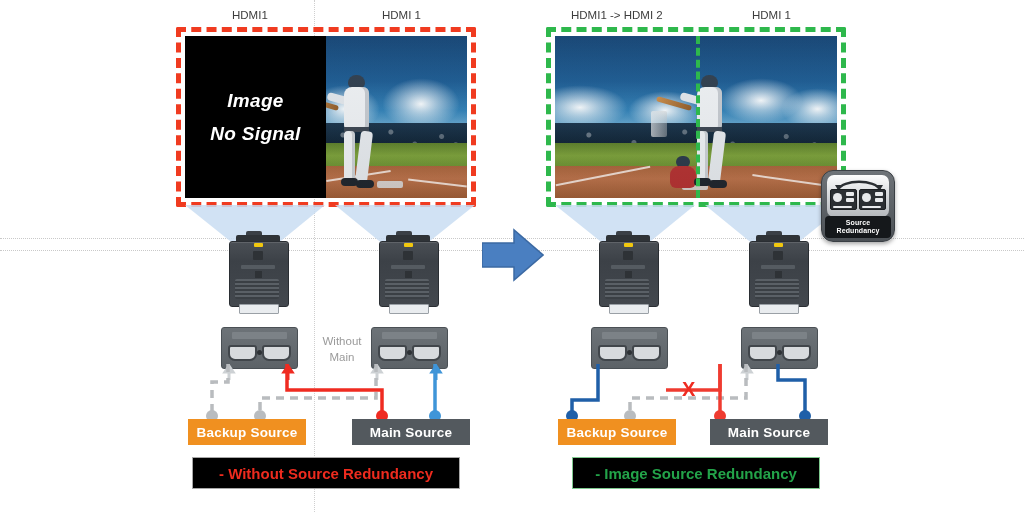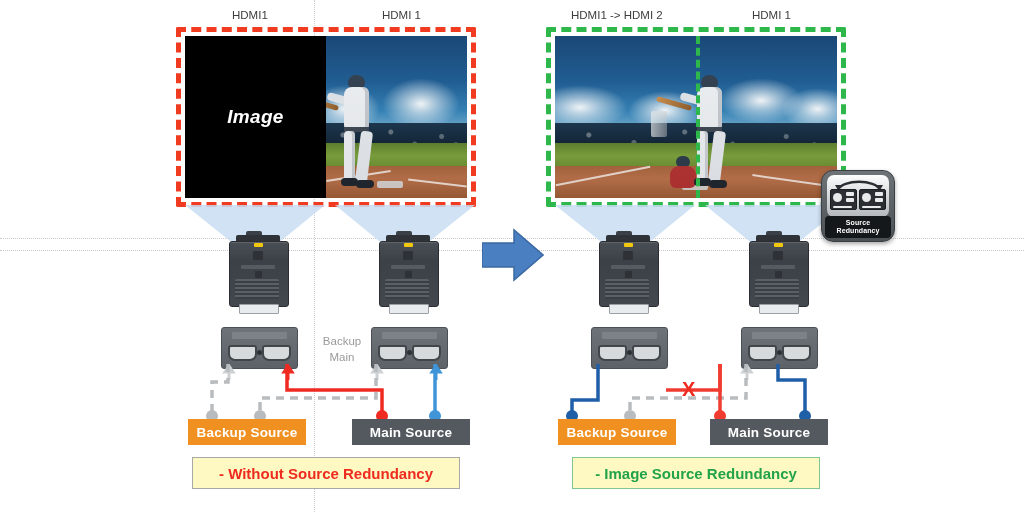--- a/index.html
+++ b/index.html
@@ -123,21 +123,21 @@
   .badge .dev{position:absolute;top:18px;width:25px;height:19px;background:#2b2f33;border-radius:2px;
      border:1px solid #1b1e21;}
   .badge .dev.l{left:8px;} .badge .dev.r{right:8px;}
   .badge .dev .k{position:absolute;background:#e8eaec;border-radius:1px;}
   .badge .arc{position:absolute;left:10px;top:6px;width:54px;height:14px;}
   .badge .bar{position:absolute;left:3px;right:3px;bottom:3px;height:22px;background:#15181b;border-radius:4px;
      display:flex;flex-direction:column;align-items:center;justify-content:center;}
   .badge .bar span{color:#fff;font-size:7px;font-weight:bold;line-height:1.15;letter-spacing:.1px;}
 
   
-  .caption{position:absolute;height:32px;background:#fef9c3;display:flex;align-items:center;
+  .caption{position:absolute;height:32px;background:#000000;display:flex;align-items:center;
      justify-content:center;font-size:15px;font-weight:bold;box-sizing:border-box;}
   .caption.red{border:1px solid #a8a8a8;color:#ee2b1e;}
   .caption.green{border:1px solid #7fc98f;color:#23a349;}
 </style>
 </head>
 <body>
 
 <div id="stage">
 
   <div class="guide-h" style="top:238px;"></div>
@@ -146,20 +146,21 @@
 
   <div>
 
     <div class="toplabel" style="left:232px;top:9px;">HDMI1</div>
     <div class="toplabel" style="left:382px;top:9px;">HDMI 1</div>
 
     <div class="screen dash-red" style="left:176px;top:27px;width:300px;height:180px;">
       <div class="inner">
         <div class="half nosig">
           <div>Image</div>
+          <div>No Signal</div>
         </div>
         <div class="half">
           <div class="scene">
             <div class="lightbank" style="left:-12%;top:30%;width:50%;height:30%;"></div>
             <div class="lightbank" style="left:40%;top:26%;width:55%;height:32%;"></div>
             <div class="crowd"></div>
             <div class="grass"></div>
             <div class="dirt"></div>
             <div class="chalk" style="left:0;top:86%;width:46%;transform:rotate(-9deg);"></div>
             <div class="chalk" style="right:0;top:90%;width:42%;transform:rotate(7deg);"></div>
@@ -223,21 +224,21 @@
     </div>
 
     <svg class="abs" style="left:214px;top:364px;width:230px;height:16px;" viewBox="0 0 230 16">
       <path d="M15,16 L15,6 M15,2 l-4,6 h8 z" stroke="#cdd1d4" stroke-width="3" fill="#cdd1d4"></path>
       <path d="M163,16 L163,6 M163,2 l-4,6 h8 z" stroke="#cdd1d4" stroke-width="3" fill="#cdd1d4"></path>
       <path d="M74,16 L74,6 M74,2 l-4,6 h8 z" stroke="#ef2b21" stroke-width="3" fill="#ef2b21"></path>
       <path d="M222,16 L222,6 M222,2 l-4,6 h8 z" stroke="#3f95d8" stroke-width="3" fill="#3f95d8"></path>
     </svg>
 
     <div class="signal-loss" style="left:319px;top:334px;width:46px;">
-      <div>Backup</div>
+      <div>Without</div>
       <div>Main</div>
     </div>
 
     <svg class="abs" style="left:176px;top:360px;width:300px;height:66px;" viewBox="0 0 300 66">
 
       <path d="M52,4 L52,22 L36,22 L36,56" stroke="#b9bcbf" stroke-width="3.5" fill="none" stroke-dasharray="8,6" stroke-linecap="butt"></path>
 
       <path d="M200,4 L200,38 L84,38 L84,56" stroke="#b9bcbf" stroke-width="3.5" fill="none" stroke-dasharray="8,6"></path>
 
       <path d="M111,4 L111,30 L206,30 L206,56" stroke="#ef2b21" stroke-width="3.5" fill="none"></path>

